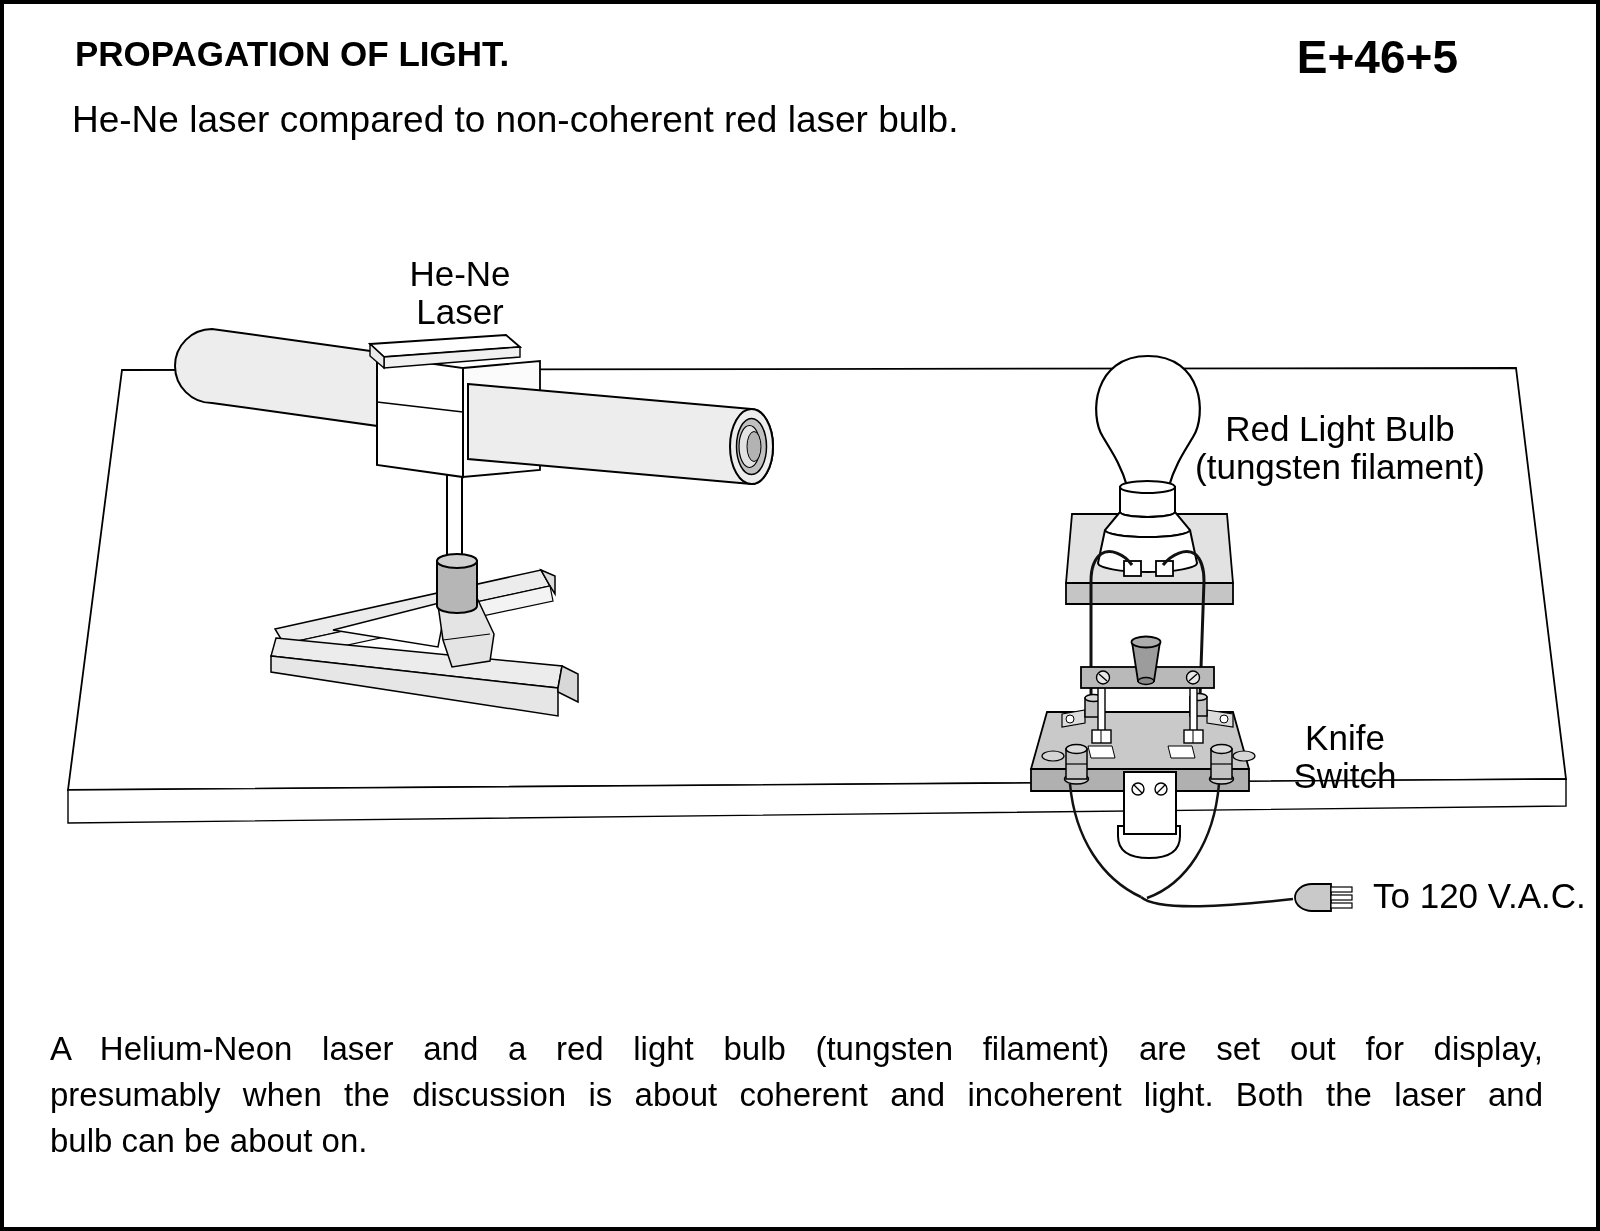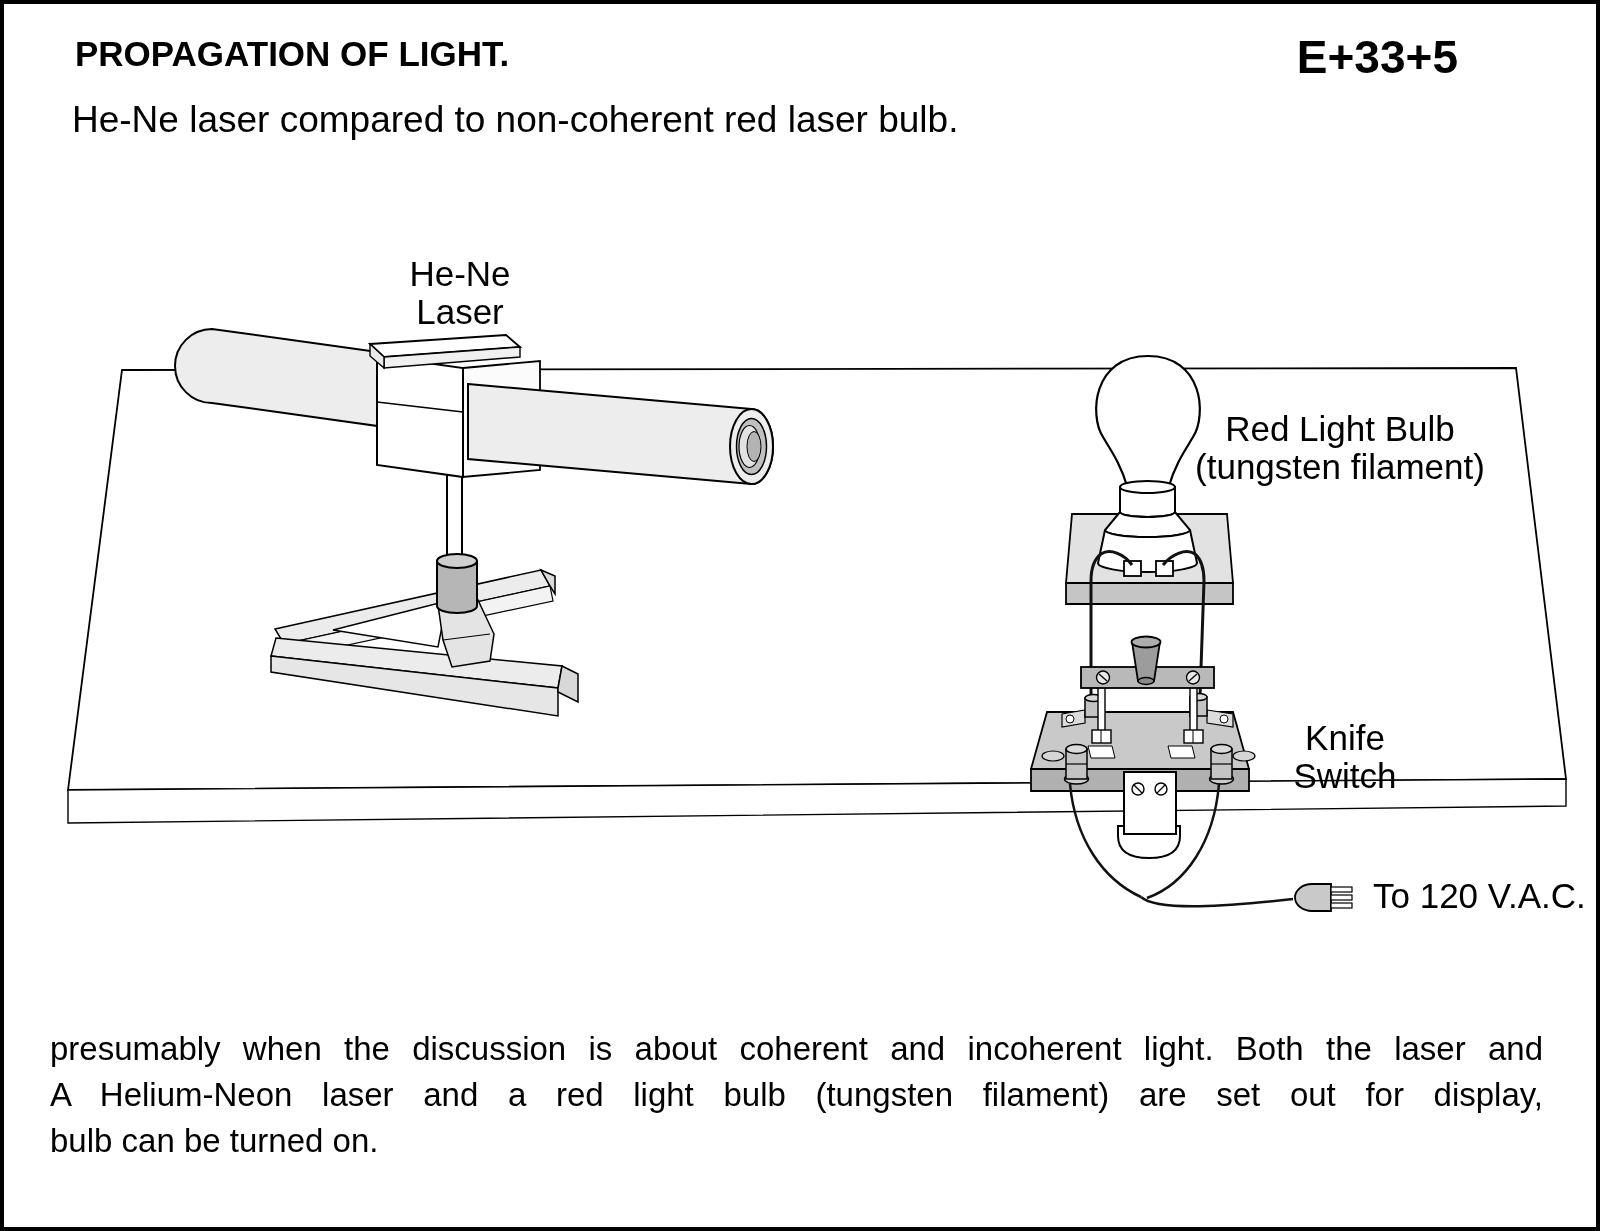--- a/index.html
+++ b/index.html
@@ -190,23 +190,23 @@
     <text x="1340" y="441" text-anchor="middle">Red Light Bulb</text>
     <text x="1340" y="479" text-anchor="middle">(tungsten filament)</text>
 
     <text x="1345" y="750" text-anchor="middle">Knife</text>
     <text x="1345" y="788" text-anchor="middle">Switch</text>
 
     <text x="1373" y="908" text-anchor="start">To 120 V.A.C.</text>
   </svg>
 
   <div class="title">PROPAGATION OF LIGHT.</div>
-  <div class="code">E+33+5</div>
+  <div class="code">E+46+5</div>
   <div class="subtitle">He-Ne laser compared to non-coherent red laser bulb.</div>
 
   <div class="caption">
+    <div class="just">A Helium-Neon laser and a red light bulb (tungsten filament) are set out for display,</div>
     <div class="just">presumably when the discussion is about coherent and incoherent light. Both the laser and</div>
-    <div class="just">A Helium-Neon laser and a red light bulb (tungsten filament) are set out for display,</div>
-    <div class="last">bulb can be turned on.</div>
+    <div class="last">bulb can be about on.</div>
   </div>
 
   <div class="frame"></div>
 </div>
 
 </body></html>

